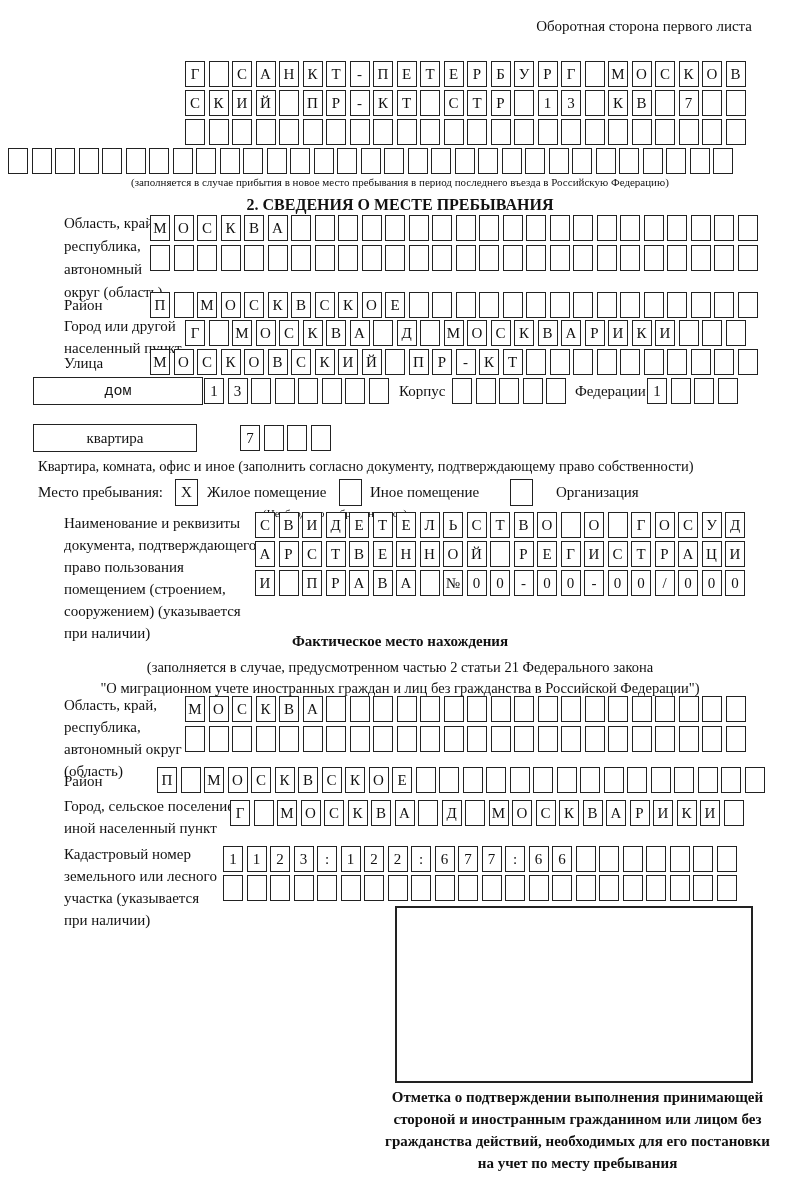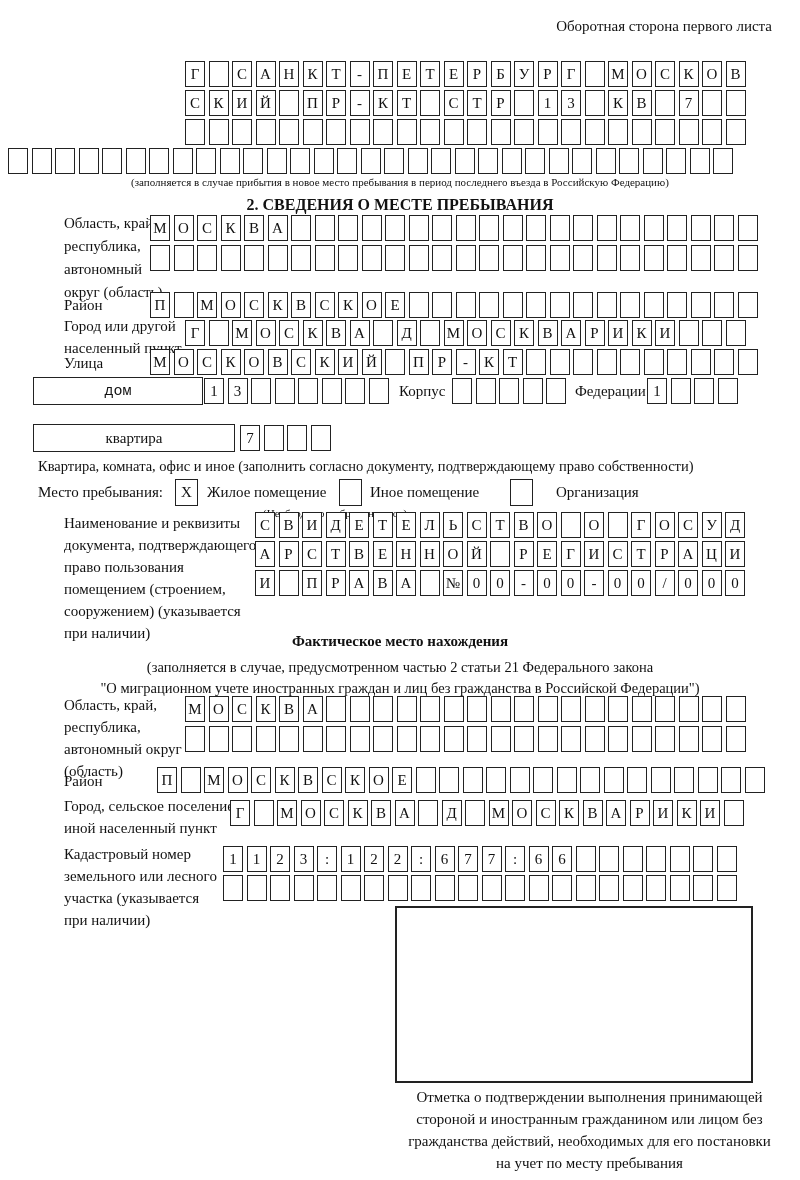--- a/index.html
+++ b/index.html
@@ -19,21 +19,21 @@
   .chk{position:absolute;width:23px;height:27px;border:1.6px solid #222;box-sizing:border-box;
        display:flex;align-items:center;justify-content:center;font-size:15px;background:#fff;}
   .stamp{position:absolute;border:2px solid #222;box-sizing:border-box;background:#fff;}
   .cap{position:absolute;font-size:15px;line-height:22px;white-space:pre-line;text-align:center;}
 </style>
 </head>
 <body>
 
 <div class="sheet">
 
-  <div class="txt" style="left:0;top:18px;width:752px;text-align:right;margin-left:20px;">Оборотная сторона первого листа</div>
+  <div class="txt" style="left:0;top:18px;width:752px;text-align:right;">Оборотная сторона первого листа</div>
 
   <div class="row" style="left:185px;top:61px;">
       <span class="cell">Г</span>
       <span class="cell"></span>
       <span class="cell">С</span>
       <span class="cell">А</span>
       <span class="cell">Н</span>
       <span class="cell">К</span>
       <span class="cell">Т</span>
       <span class="cell">-</span>
@@ -313,21 +313,21 @@
       <span class="cell"></span>
     </div>
   <div class="txt" style="left:575px;top:383px;">Федерации</div>
   <div class="row" style="left:647px;top:378px;">
       <span class="cell">1</span>
       <span class="cell"></span>
       <span class="cell"></span>
       <span class="cell"></span>
     </div>
 
-  <div class="wbox" style="left:33px;top:424px;width:202px;height:28px;">квартира</div>
+  <div class="wbox" style="left:33px;top:424px;width:164px;height:28px;">квартира</div>
   <div class="row" style="left:240px;top:425px;">
       <span class="cell">7</span>
       <span class="cell"></span>
       <span class="cell"></span>
       <span class="cell"></span>
     </div>
   <div class="note2" style="left:38px;top:458px;">Квартира, комната, офис и иное (заполнить согласно документу, подтверждающему право собственности)</div>
 
   <div class="txt" style="left:38px;top:484px;">Место пребывания:</div>
   <div class="chk" style="left:175px;top:479px;">X</div>
@@ -579,18 +579,18 @@
       <span class="cell"></span>
       <span class="cell"></span>
       <span class="cell"></span>
       <span class="cell"></span>
       <span class="cell"></span>
       <span class="cell"></span>
       <span class="cell"></span>
     </div>
 
   <div class="stamp" style="left:395px;top:906px;width:358px;height:177px;"></div>
-  <div class="cap" style="left:397px;top:1086px;width:385px;">Отметка о подтверждении выполнения принимающей
+  <div class="cap" style="left:385px;top:1086px;width:385px;font-weight:bold;">Отметка о подтверждении выполнения принимающей
 стороной и иностранным гражданином или лицом без
 гражданства действий, необходимых для его постановки
 на учет по месту пребывания</div>
 
 </div>
 
 </body></html>

